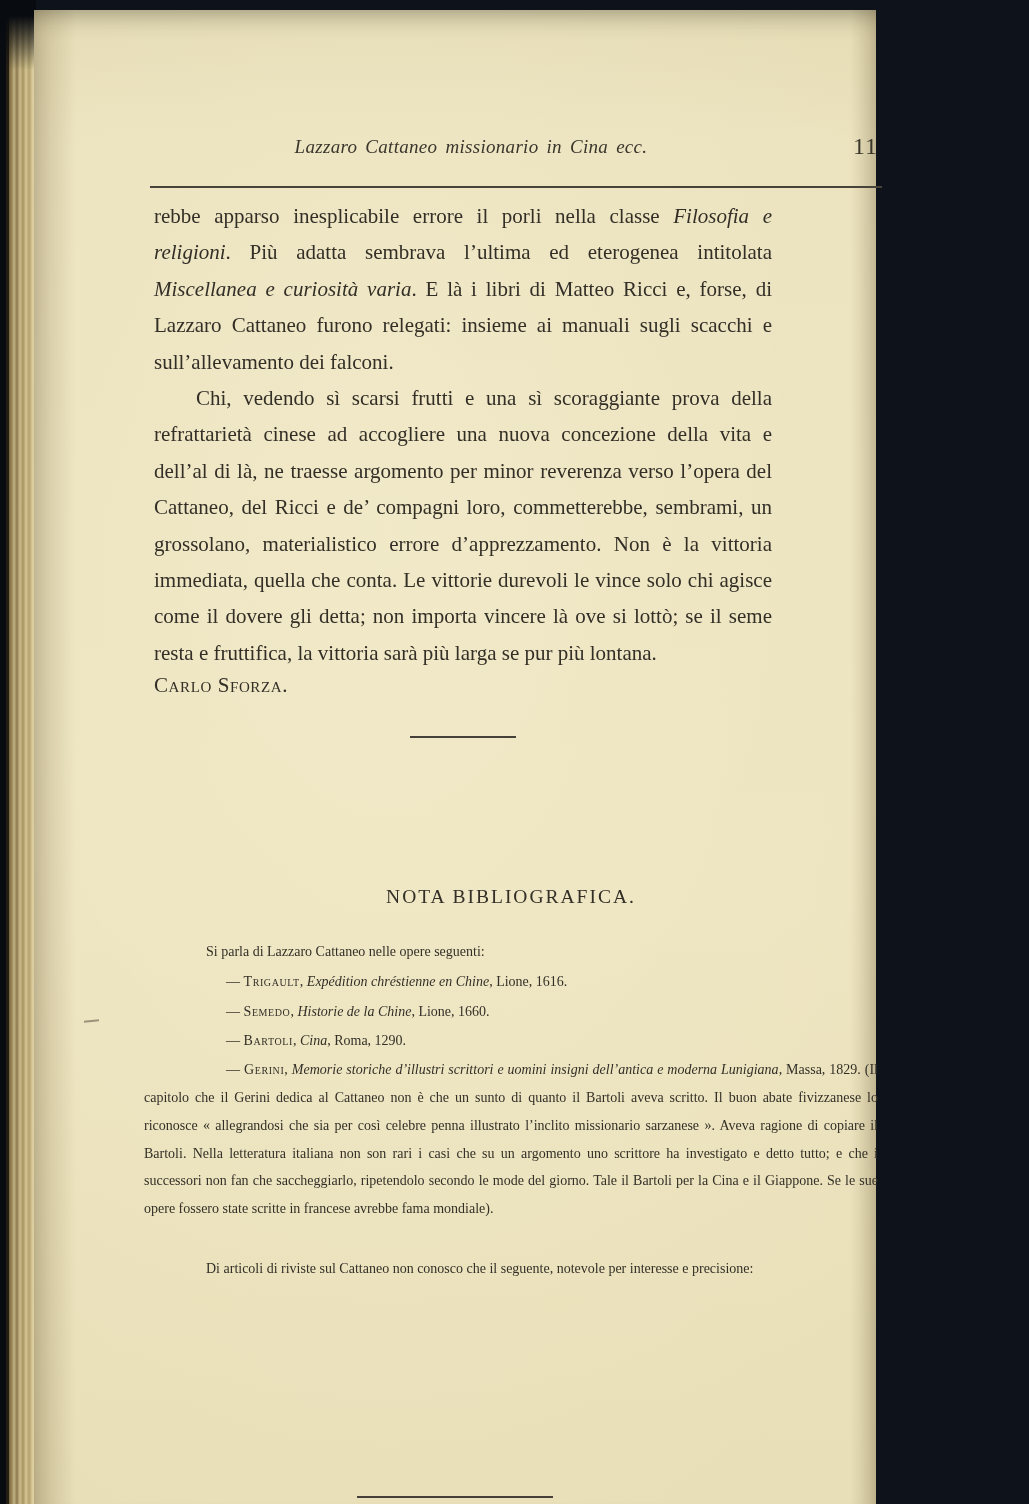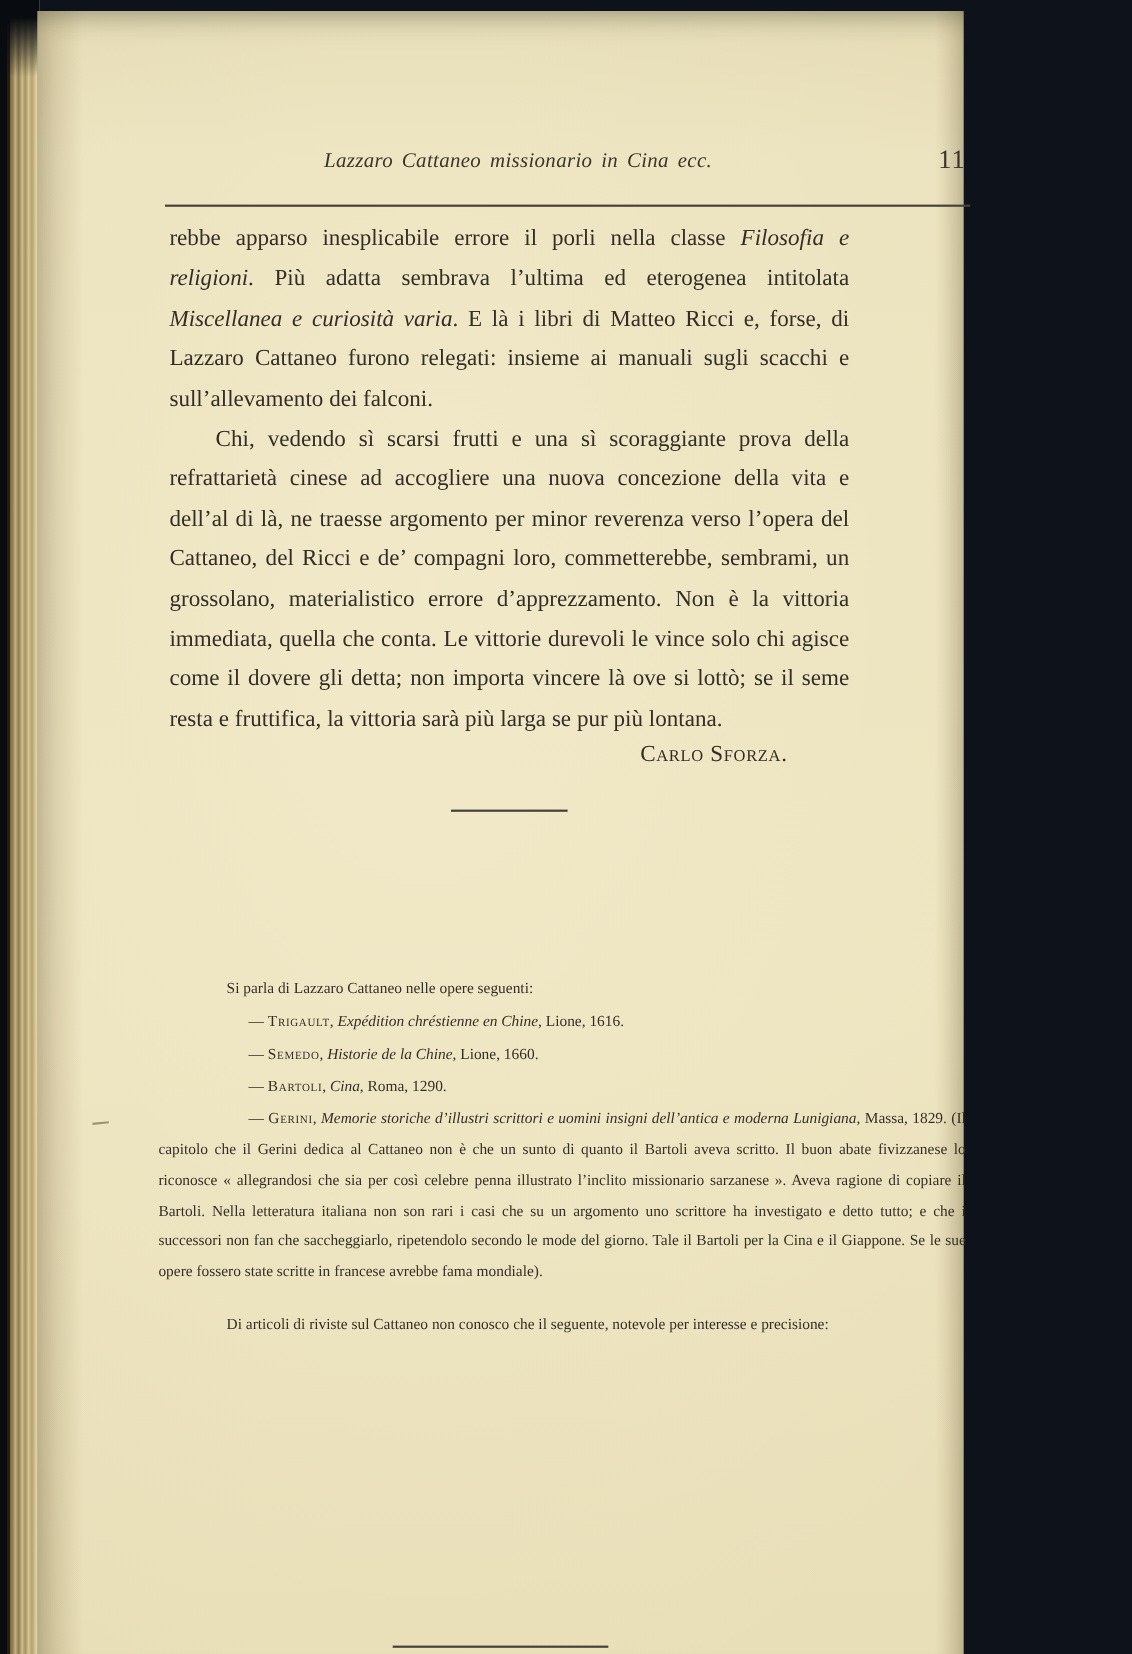--- a/index.html
+++ b/index.html
@@ -34,32 +34,32 @@
     position:absolute;top:126px;left:116px;width:732px;height:26px;
     font-style:italic;font-size:19px;color:#3a362c;
   }
   .header-title{position:absolute;left:0;right:90px;text-align:center;letter-spacing:0.3px;word-spacing:3px;white-space:nowrap;}
   .page-number{position:absolute;right:4px;top:-3px;font-style:normal;font-size:24px;letter-spacing:1px;margin-left:32px;}
   .header-rule{position:absolute;top:176px;left:116px;width:732px;border-top:2px solid #47433a;}
 
   .main-col{position:absolute;top:188px;left:120px;width:618px;}
   .body-p{margin:0;font-size:21px;line-height:36.4px;text-align:justify;}
   .indent{text-indent:42px;}
-  .signature{margin-top:2px;text-align:right;padding-right:56px;font-size:21px;letter-spacing:1px;}
+  .signature{margin-top:2px;padding-right:56px;font-size:21px;letter-spacing:1px;}
   .it{font-style:italic;}
   .sc{font-variant:small-caps;letter-spacing:0.6px;}
   .divider{width:106px;border-top:2px solid #45413a;margin:38px auto 0;}
 
   .nota{position:absolute;top:876px;left:110px;width:734px;}
   .nota-heading{text-align:center;font-size:19.5px;letter-spacing:2px;margin-bottom:30px;}
   .nota-p{margin:0;font-size:14px;line-height:27.8px;text-align:justify;}
   .first-indent{text-indent:62px;}
   .entry{padding-left:82px;margin-top:2px;}
   .entry-long{text-indent:82px;margin-top:1px;}
-  .articles-gap{margin-top:20px;}
+  .articles-gap{margin-top:32px;}
 
   .bottom-divider{position:absolute;top:1486px;left:0;right:0;margin:0 auto;width:196px;border-top:2px solid #45413a;}
   .margin-mark{position:absolute;top:1010px;left:50px;width:15px;height:2px;background:rgba(86,80,62,0.55);transform:rotate(-6deg);}
 </style>
 </head>
 <body>
 
 <div class="page-edges"></div>
 
 <div class="paper">
@@ -71,20 +71,21 @@
   <div class="header-rule"></div>
 
   <div class="main-col">
     <p class="body-p"><span>rebbe apparso inesplicabile errore il porli nella classe </span><span class="it">Filosofia e religioni</span><span>. Più adatta sembrava l’ultima ed eterogenea intitolata </span><span class="it">Miscellanea e curiosità varia</span><span>. E là i libri di Matteo Ricci e, forse, di Lazzaro Cattaneo furono relegati: insieme ai manuali sugli scacchi e sull’allevamento dei falconi.</span></p>
     <p class="body-p indent"><span>Chi, vedendo sì scarsi frutti e una sì scoraggiante prova della refrattarietà cinese ad accogliere una nuova concezione della vita e dell’al di là, ne traesse argomento per minor reverenza verso l’opera del Cattaneo, del Ricci e de’ compagni loro, commetterebbe, sembrami, un grossolano, materialistico errore d’apprezzamento. Non è la vittoria immediata, quella che conta. Le vittorie durevoli le vince solo chi agisce come il dovere gli detta; non importa vincere là ove si lottò; se il seme resta e fruttifica, la vittoria sarà più larga se pur più lontana.</span></p>
     <div class="signature sc">Carlo Sforza.</div>
     <div class="divider"></div>
   </div>
 
   <div class="nota">
+    <div class="nota-heading">NOTA BIBLIOGRAFICA.</div>
     <p class="nota-p first-indent">Si parla di Lazzaro Cattaneo nelle opere seguenti:</p>
     <p class="nota-p entry"><span>— </span><span class="sc">Trigault</span><span>, </span><span class="it">Expédition chréstienne en Chine</span><span>, Lione, 1616.</span></p>
     <p class="nota-p entry"><span>— </span><span class="sc">Semedo</span><span>, </span><span class="it">Historie de la Chine</span><span>, Lione, 1660.</span></p>
     <p class="nota-p entry"><span>— </span><span class="sc">Bartoli</span><span>, </span><span class="it">Cina</span><span>, Roma, 1290.</span></p>
     <p class="nota-p entry-long"><span>— </span><span class="sc">Gerini</span><span>, </span><span class="it">Memorie storiche d’illustri scrittori e uomini insigni dell’antica e moderna Lunigiana</span><span>, Massa, 1829. (Il capitolo che il Gerini dedica al Cattaneo non è che un sunto di quanto il Bartoli aveva scritto. Il buon abate fivizzanese lo riconosce « allegrandosi che sia per così celebre penna illustrato l’inclito missionario sarzanese ». Aveva ragione di copiare il Bartoli. Nella letteratura italiana non son rari i casi che su un argomento uno scrittore ha investigato e detto tutto; e che i successori non fan che saccheggiarlo, ripetendolo secondo le mode del giorno. Tale il Bartoli per la Cina e il Giappone. Se le sue opere fossero state scritte in francese avrebbe fama mondiale).</span></p>
     <p class="nota-p first-indent articles-gap">Di articoli di riviste sul Cattaneo non conosco che il seguente, notevole per interesse e precisione:</p>
   </div>
 
   <div class="bottom-divider"></div>
   <div class="margin-mark"></div>

